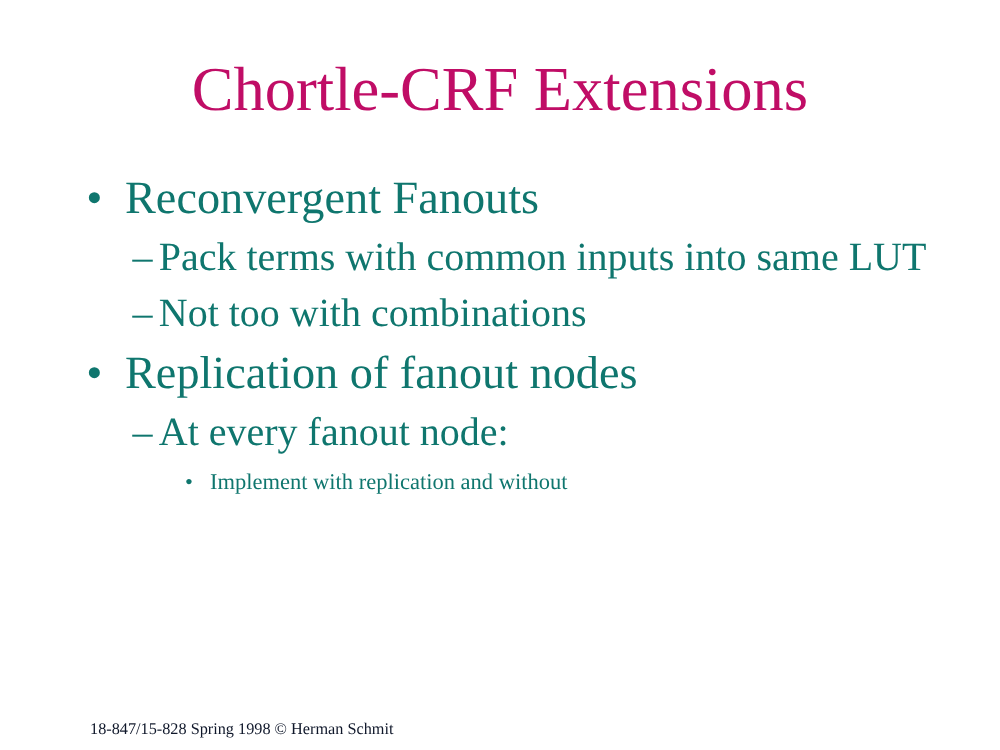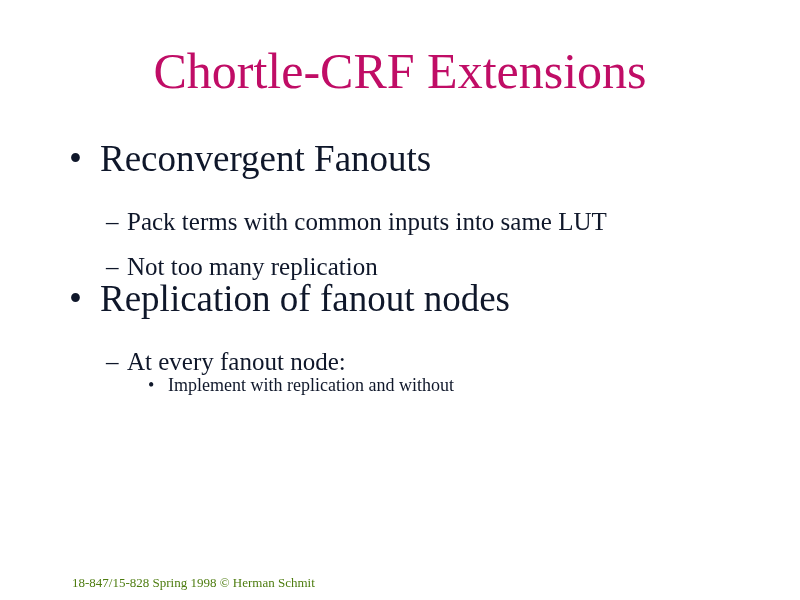--- a/index.html
+++ b/index.html
@@ -24,71 +24,71 @@
     text-align: center;
     font-size: 50px;
     line-height: 1.0;
     color: #C00D66;
     white-space: nowrap;
   }
   .line {
     position: absolute;
     line-height: 1.0;
     white-space: nowrap;
-    color: #0f172a;
+    color: #0f766e;
   }
   .marker {
     display: inline-block;
     vertical-align: baseline;
   }
   
   .lvl1 { left: 69px;  font-size: 37px; }
   .lvl1 .marker { width: 31px; }
   
-  .lvl2 { left: 106px; font-size: 25px; margin-top: 20px; }
+  .lvl2 { left: 106px; font-size: 32px; }
   .lvl2 .marker { width: 21px; }
   
   .lvl3 { left: 148px; font-size: 18px; }
   .lvl3 .marker { width: 20px; }
 
   .pos-1 { top: 140px; }
   .pos-2 { top: 189px; }
   .pos-3 { top: 234px; }
   .pos-4 { top: 280px; }
   .pos-5 { top: 329px; }
   .pos-6 { top: 376px; }
   .pos-7 { top: 414px; }
 
   .footer {
     position: absolute;
     left: 72px;
     top: 576px;
     font-size: 13px;
     line-height: 1.0;
-    color: #4d7c0f;
+    color: #0f172a;
     white-space: nowrap;
   }
 </style>
 </head>
 <body>
 
 <div class="slide">
 
   <div class="slide-title">Chortle-CRF Extensions</div>
 
   <div class="line lvl1 pos-1">
     <span class="marker">•</span><span>Reconvergent Fanouts</span>
   </div>
 
   <div class="line lvl2 pos-2">
     <span class="marker">–</span><span>Pack terms with common inputs into same LUT</span>
   </div>
 
   <div class="line lvl2 pos-3">
-    <span class="marker">–</span><span>Not too many replication</span>
+    <span class="marker">–</span><span>Not too with combinations</span>
   </div>
 
   <div class="line lvl1 pos-4">
     <span class="marker">•</span><span>Replication of fanout nodes</span>
   </div>
 
   <div class="line lvl2 pos-5">
     <span class="marker">–</span><span>At every fanout node:</span>
   </div>
 

